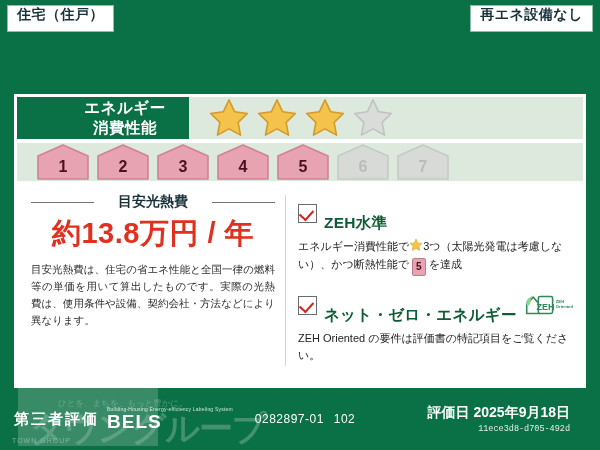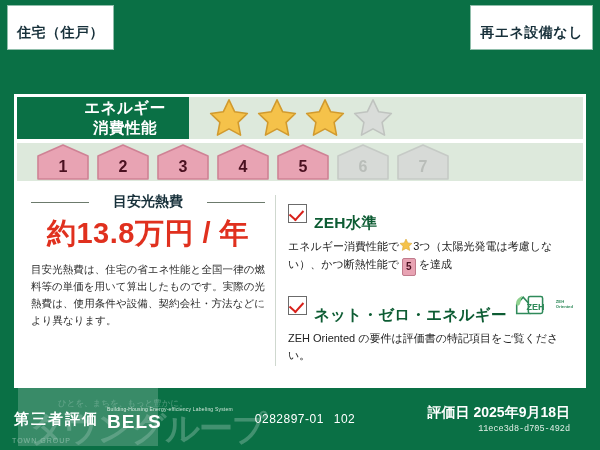--- a/index.html
+++ b/index.html
@@ -7,21 +7,21 @@
     width:600px;height:450px;overflow:hidden;
     font-family:"Liberation Sans","DejaVu Sans",sans-serif;
     background:#0a7045;position:relative;
   }
   #label-root{position:absolute;inset:0;background:#0a7045;}
 
   
   .corner-tag{
     position:absolute;top:6px;background:#ffffff;color:#17303a;
     font-weight:bold;font-size:14px;letter-spacing:.5px;
-    padding:18px 9px 7px 9px;white-space:nowrap;
+    padding:0 9px 7px 9px;white-space:nowrap;
     box-shadow:0 0 0 1px rgba(255,255,255,.55);
   }
   .corner-tag.left{left:8px;}
   .corner-tag.right{right:8px;}
 
   
   .roof{
     position:absolute;left:14px;right:14px;top:14px;height:82px;
     background:#ffffff;
     clip-path:polygon(50% 0%, 100% 46%, 100% 100%, 0% 100%, 0% 46%);
@@ -101,21 +101,21 @@
     content:"";position:absolute;left:3px;top:2px;width:7px;height:11px;
     border:solid #d8201a;border-width:0 2.6px 2.6px 0;transform:rotate(42deg);
   }
   .zeh-title{font-size:15.5px;font-weight:bold;color:#0d5c33;letter-spacing:.3px;white-space:nowrap;margin-top:20px;}
   .zeh-desc{font-size:11px;color:#222;line-height:1.6;margin-top:4px;}
   .mini-star{display:inline-block;vertical-align:-2px;width:14px;height:14px;}
   .mini-badge{
     display:inline-block;vertical-align:-2px;background:#e8a3b3;border:1px solid #c07b8c;
     color:#4a1020;font-weight:bold;font-size:10px;padding:0 3px;border-radius:2px;
   }
-  .zeh-logo{display:inline-flex;align-items:center;gap:12px;vertical-align:-5px;}
+  .zeh-logo{display:inline-flex;align-items:center;gap:2px;vertical-align:-5px;}
   .zeh-logo svg{width:30px;height:22px;}
   .zeh-logo small{font-size:4.2px;color:#2f8a5a;line-height:1.1;font-weight:bold;}
 
   
   .footer{
     position:absolute;left:0;right:16px;bottom:0;height:62px;color:#ffffff;
   }
   .footer-inner{
     position:absolute;left:14px;right:14px;top:6px;bottom:6px;
     display:flex;align-items:center;

